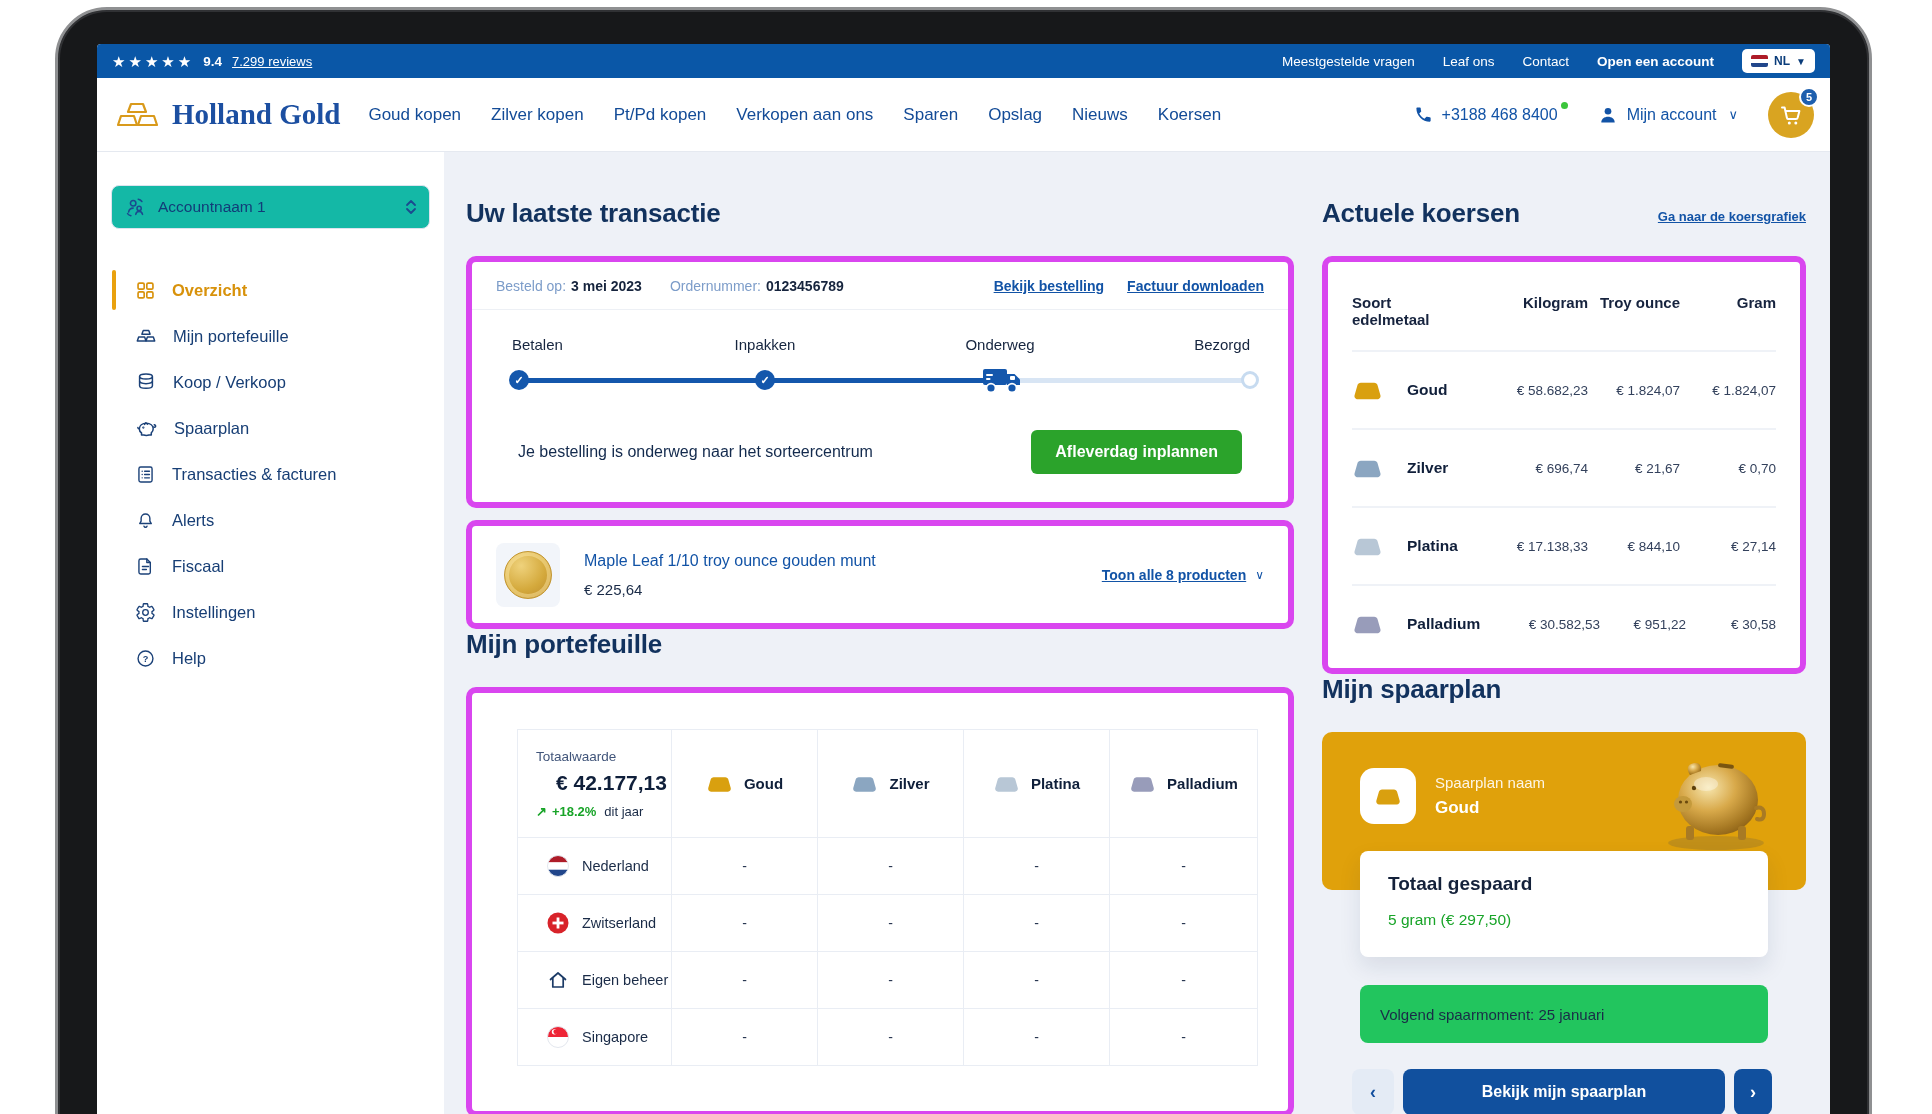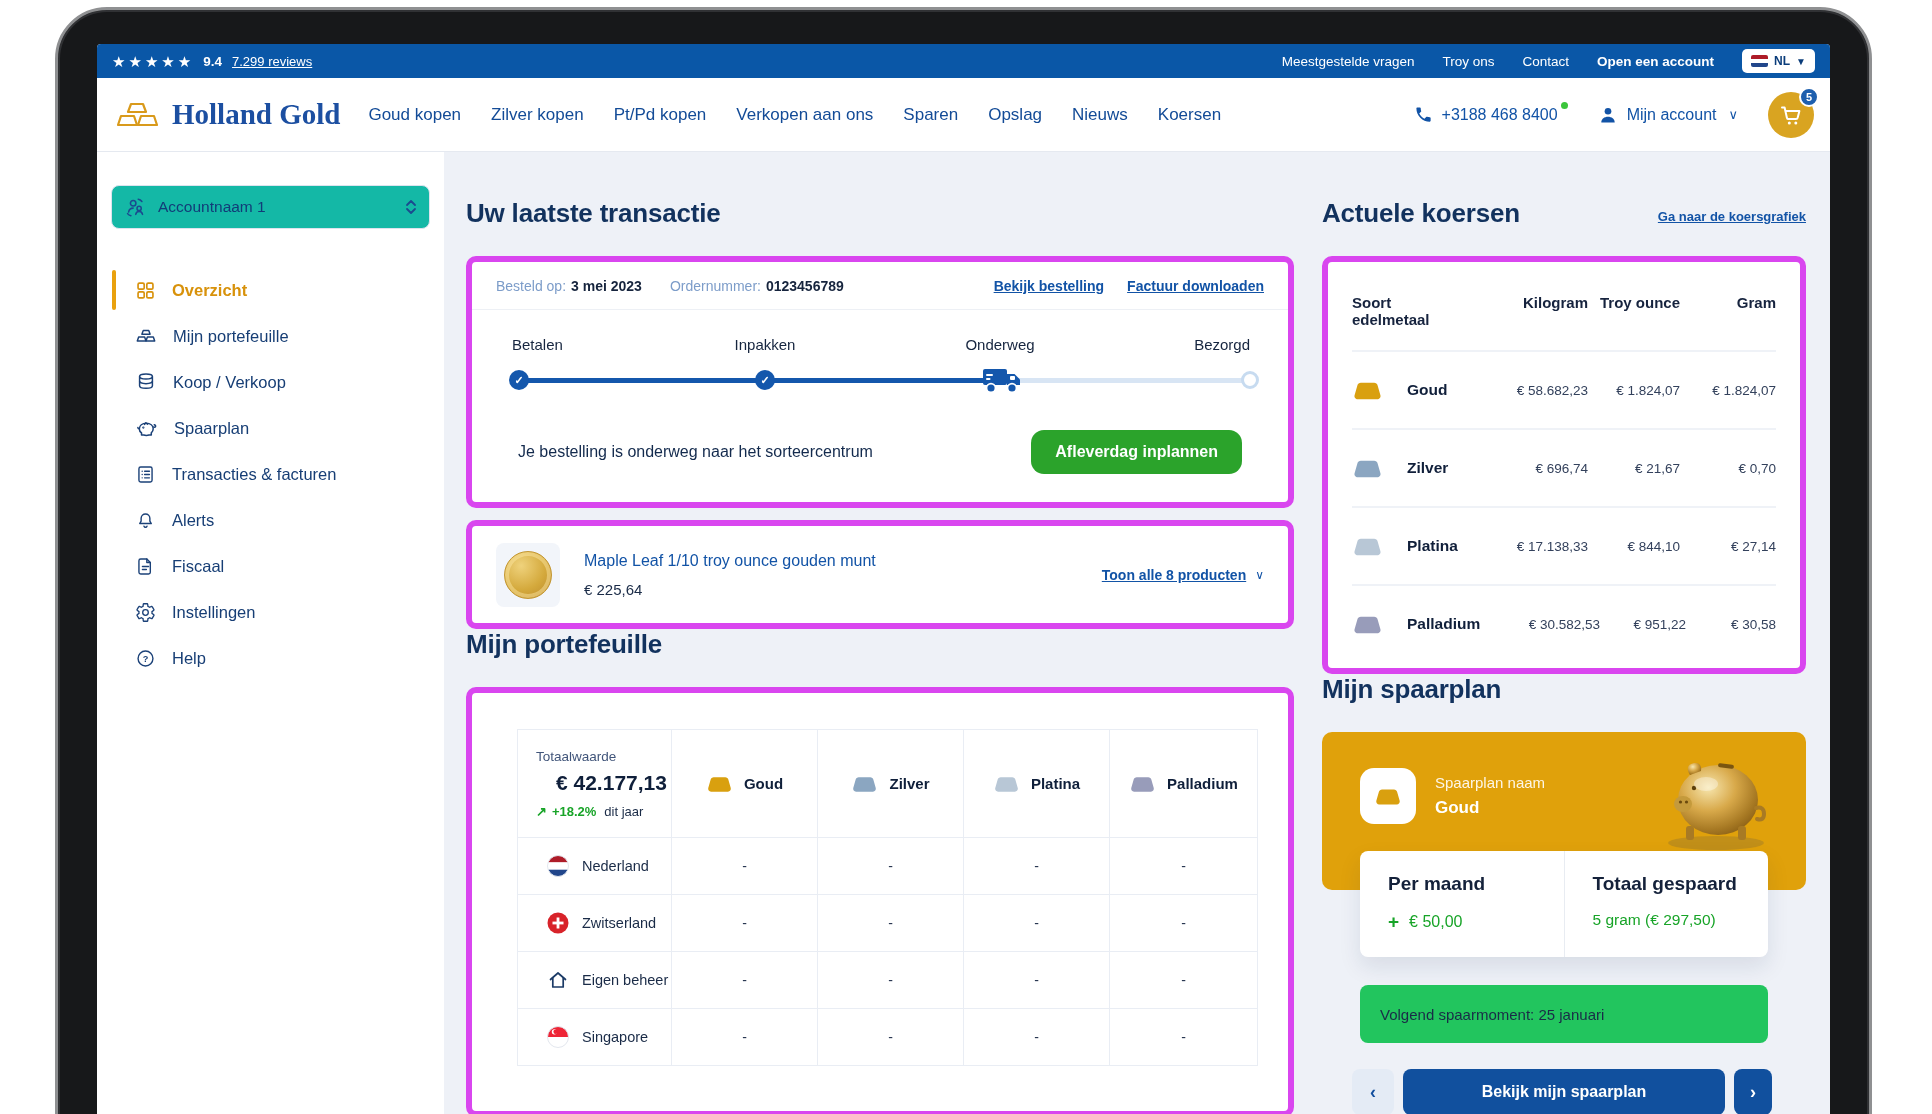--- a/index.html
+++ b/index.html
@@ -102,21 +102,21 @@
     position:absolute; top:0; width:20px; height:20px; border-radius:50%; background:#1457ac;
     color:#fff; font-size:11px; font-weight:bold; display:flex; align-items:center; justify-content:center;
   }
   .sc-0 { left:-9px; } .sc-1 { left:237px; }
   .step-end { position:absolute; left:723px; top:1px; width:18px; height:18px; border-radius:50%; background:#fff; border:3px solid #c7dbf0; }
   .truck { position:absolute; left:459px; top:-7px; }
   .status-row { display:flex; align-items:center; margin-top:40px; }
   .status-text { font-size:16px; color:#132a4d; }
   .green-btn {
     margin-left:auto; background:#2ba32b; color:#fff; font-weight:bold; font-size:16px;
-    padding:13px 24px; border-radius:13px; border:none; cursor:pointer;
+    padding:13px 24px; border-radius:6px; border:none; cursor:pointer;
   }
   
   .prod-card { margin-top:12px; height:109px; display:flex; align-items:center; padding:0 24px; }
   .thumb { width:64px; height:64px; background:#f2f5fa; border-radius:8px; display:flex; align-items:center; justify-content:center; }
   .coin {
     width:48px; height:48px; border-radius:50%;
     background:radial-gradient(circle at 35% 30%, #efd27c, #d4a93c 55%, #b8862a);
     border:1px solid #c49732; box-shadow:inset 0 0 0 4px rgba(255,235,170,.45);
   }
   .prod-info { margin-left:24px; }
@@ -192,21 +192,21 @@
 
 <div class="device">
 <div class="screen">
 
   <div class="topbar">
     <span class="stars">★★★★★</span>
     <span class="rating">9.4</span>
     <a class="reviews-link">7.299 reviews</a>
     <div class="topbar-right">
       <span class="topbar-link">Meestgestelde vragen</span>
-      <span class="topbar-link">Troy ons</span>
+      <span class="topbar-link">Leaf ons</span>
       <span class="topbar-link">Contact</span>
       <span class="topbar-link bold">Open een account</span>
       <div class="lang-btn">
         <span class="flag-mini"></span>
         <span>NL</span>
         <span class="lang-chev">▼</span>
       </div>
     </div>
   </div>
 
@@ -673,27 +673,20 @@
               <circle cx="30.5" cy="54" r="1.6" fill="#6b4a0e"></circle>
               <circle cx="38" cy="40" r="2.2" fill="#5c3f0b"></circle>
               <rect x="62" y="16" width="16" height="4" rx="2" fill="#7a5510" transform="rotate(8 70 18)"></rect>
               <ellipse cx="50" cy="36" rx="12" ry="7" fill="#fff" opacity="0.35"></ellipse>
               <path d="M100 60 q8 -2 8 6 q0 7 -7 5" fill="none" stroke="#a87a24" stroke-width="4" stroke-linecap="round"></path>
             </svg>
           </div>
         </div>
         <div class="stats-card">
           <div class="stat-half">
-            <div class="stat-lbl">Per maand</div>
-            <div class="stat-val">
-              <span class="plus">+</span>
-              <span class="stat-amount">€ 50,00</span>
-            </div>
-          </div>
-          <div class="stat-half">
             <div class="stat-lbl">Totaal gespaard</div>
             <div class="stat-val">
               <span class="stat-total">5 gram (€ 297,50)</span>
             </div>
           </div>
         </div>
         <div class="next-panel">
           <span>Volgend spaarmoment: 25 januari</span>
         </div>
         <div class="plan-btns">

